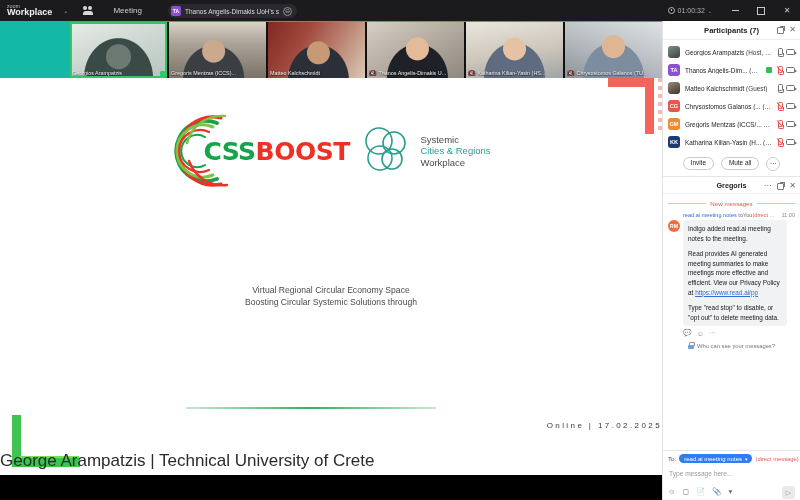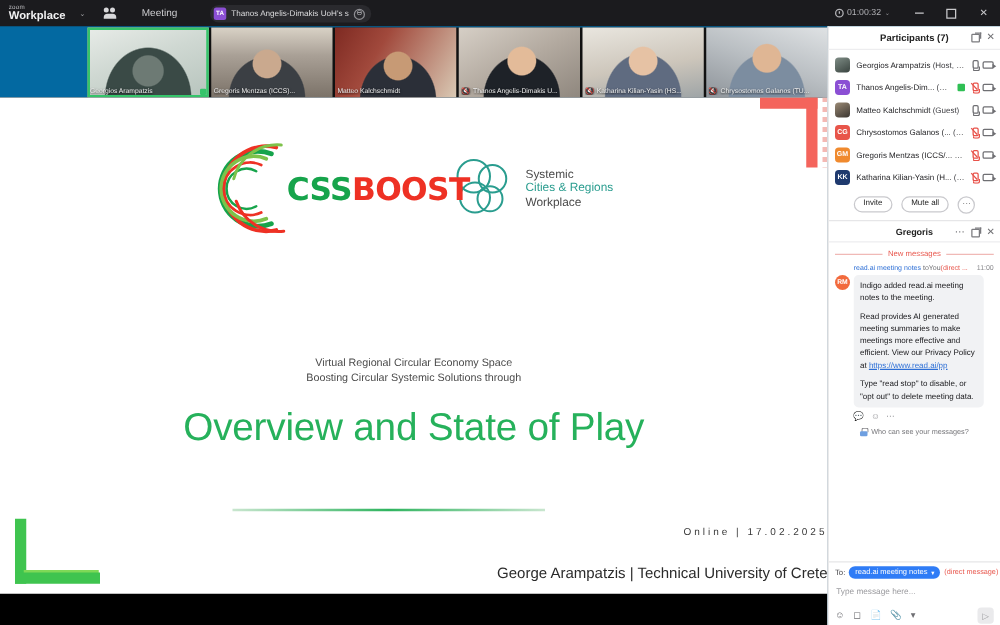--- a/index.html
+++ b/index.html
@@ -2,21 +2,21 @@
 <html><head>
 <meta charset="utf-8">
 <style>
   * { box-sizing: border-box; margin: 0; padding: 0; }
   html, body {
     width: 800px; height: 500px;
     overflow: hidden;
     font-family: "Liberation Sans", sans-serif;
     background: #0d0d0d;
   }
-  #app { position: relative; width: 800px; height: 500px; background: #0369a1; }
+  #app { position: relative; width: 800px; height: 500px; background: #14b8a6; }
 
   
   .titlebar {
     position: absolute; left: 0; top: 0; width: 800px; height: 21px;
     background: #1b1b1e; display: flex; align-items: center;
     color: #d6d6d8; font-size: 8px;
   }
   .zoom-brand { margin-left: 7px; line-height: 1; }
   .zoom-brand .z1 { font-size: 5px; color: #bdbdc0; display: block; letter-spacing: .2px; }
   .zoom-brand .z2 { font-size: 9px; color: #f2f2f3; display: block; font-weight: 600; margin-top: -1px; }
@@ -123,21 +123,21 @@
     content: ""; position: absolute; left: 12px; bottom: 8px; width: 68px; height: 9px; background: #3fc44f;
   }
   .corner-bl .bl-alt {
     position: absolute; left: 19px; bottom: 14px; width: 60px; height: 5px; background: #7ed957;
   }
 
   .logos { position: absolute; left: 0; top: 35px; width: 662px; display: flex; justify-content: center; align-items: center; gap: 28px; }
   .logo-css { position: relative; width: 160px; height: 76px; }
   .logo-css svg { position: absolute; left: 0; top: 0; }
   .logo-css .wordmark {
-    position: absolute; left: 58px; top: 24px; font-size: 25px; font-weight: 800;
+    position: absolute; left: 32px; top: 24px; font-size: 25px; font-weight: 800;
     letter-spacing: -.5px; font-family: "DejaVu Sans", sans-serif;
   }
   .logo-css .wm-css { color: #16a44b; }
   .logo-css .wm-boost { color: #ee3124; }
   .logo-ccri { display: flex; align-items: center; gap: 7px; }
   .ccri-text { line-height: 1.18; font-size: 9.5px; font-family: "Liberation Sans", sans-serif; }
   .ccri-text .l1 { color: #4a4a4a; }
   .ccri-text .l2 { color: #2a9d8f; }
   .ccri-text .l3 { color: #4a4a4a; }
 
@@ -155,22 +155,22 @@
   }
   .rule {
     position: absolute; left: 186px; top: 329px; width: 250px; height: 2px;
     background: linear-gradient(to right, #c9e6cf, #2fb45f 50%, #c9e6cf);
   }
   .date-line {
     position: absolute; left: 0; top: 343px; width: 662px; text-align: right;
     font-size: 8px; color: #3a3a3a; letter-spacing: 2.4px;
   }
   .presenter {
-    position: absolute; left: 0; top: 373px; width: 662px; text-align: right;
-    font-size: 12px; color: #2b2b2b;
+    position: absolute; left: 0; top: 373px; width: 662px; text-align: left;
+    font-size: 17px; color: #2b2b2b;
   }
 
   
   .rpanel {
     position: absolute; right: 0; top: 21px; width: 138px; height: 479px;
     background: #ffffff; border-left: 1px solid #e3e3e5;
     display: flex; flex-direction: column;
   }
   .rp-head {
     height: 19px; display: flex; align-items: center; justify-content: center;
@@ -370,21 +370,20 @@
             <div class="l3">Workplace</div>
           </div>
         </div>
       </div>
 
       <div class="tagline">
         <div>Virtual Regional Circular Economy Space</div>
         <div>Boosting Circular Systemic Solutions through</div>
       </div>
 
-      <div class="slide-title">Overview and State of Play</div>
       <div class="rule"></div>
       <div class="date-line">Online | 17.02.2025</div>
       <div class="presenter">George Arampatzis | Technical University of Crete</div>
 
     </div>
 
   </div>
 
   <div class="rpanel">
 

